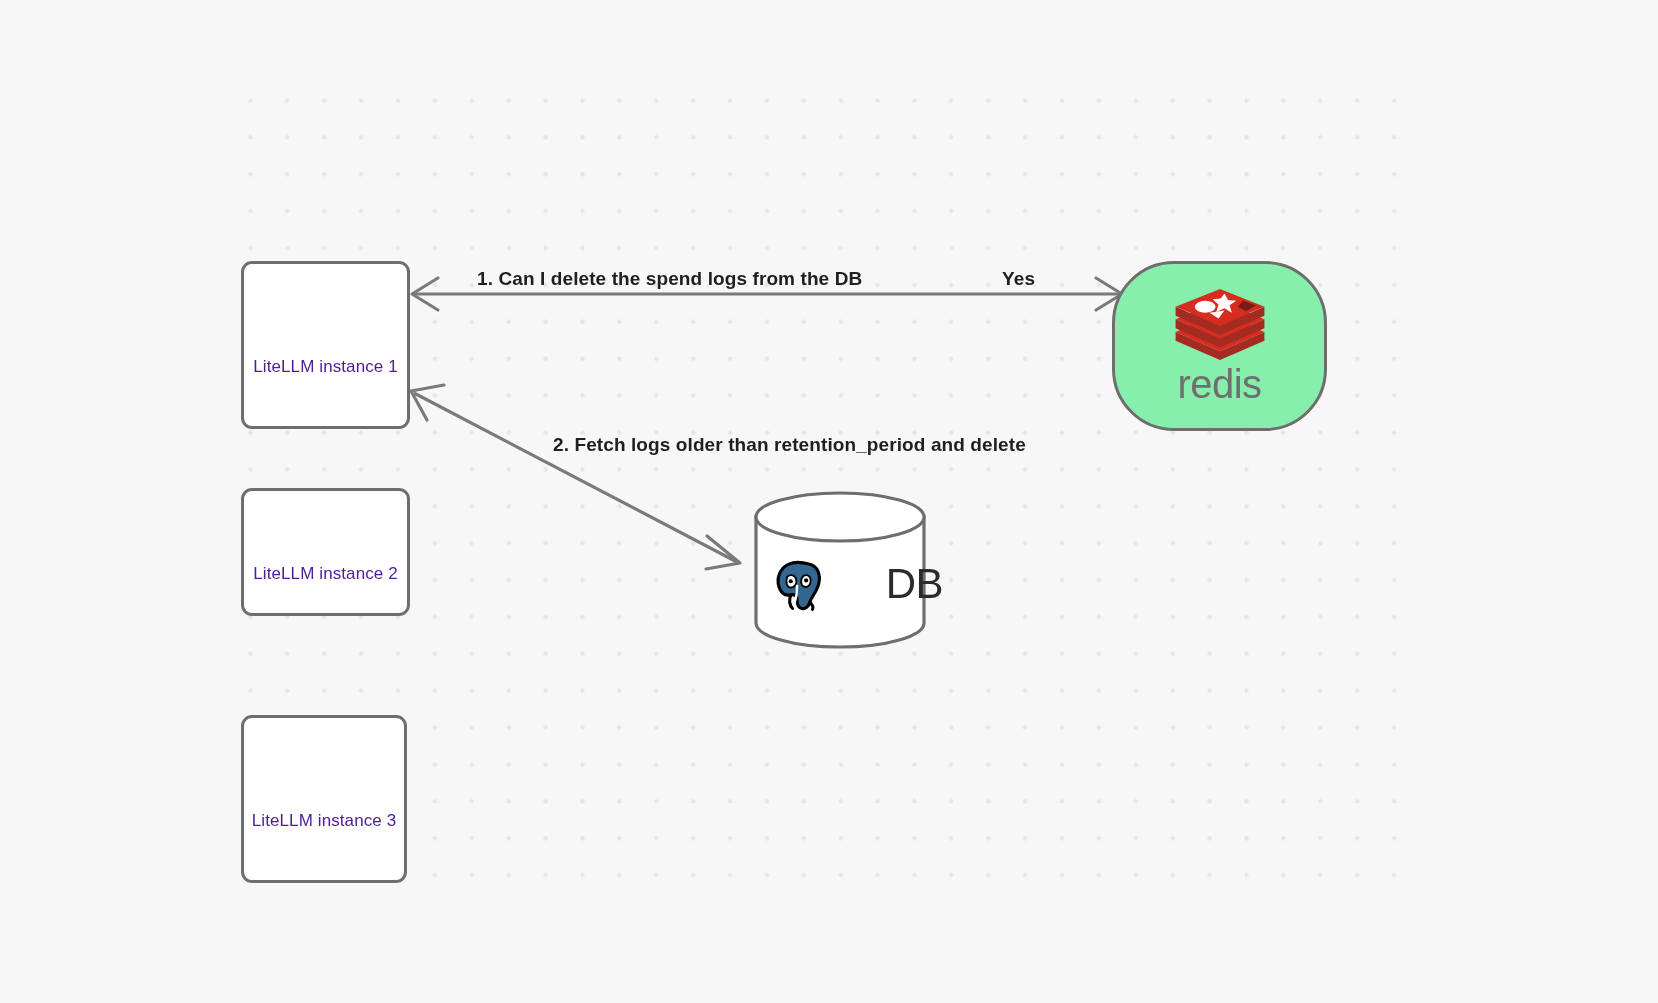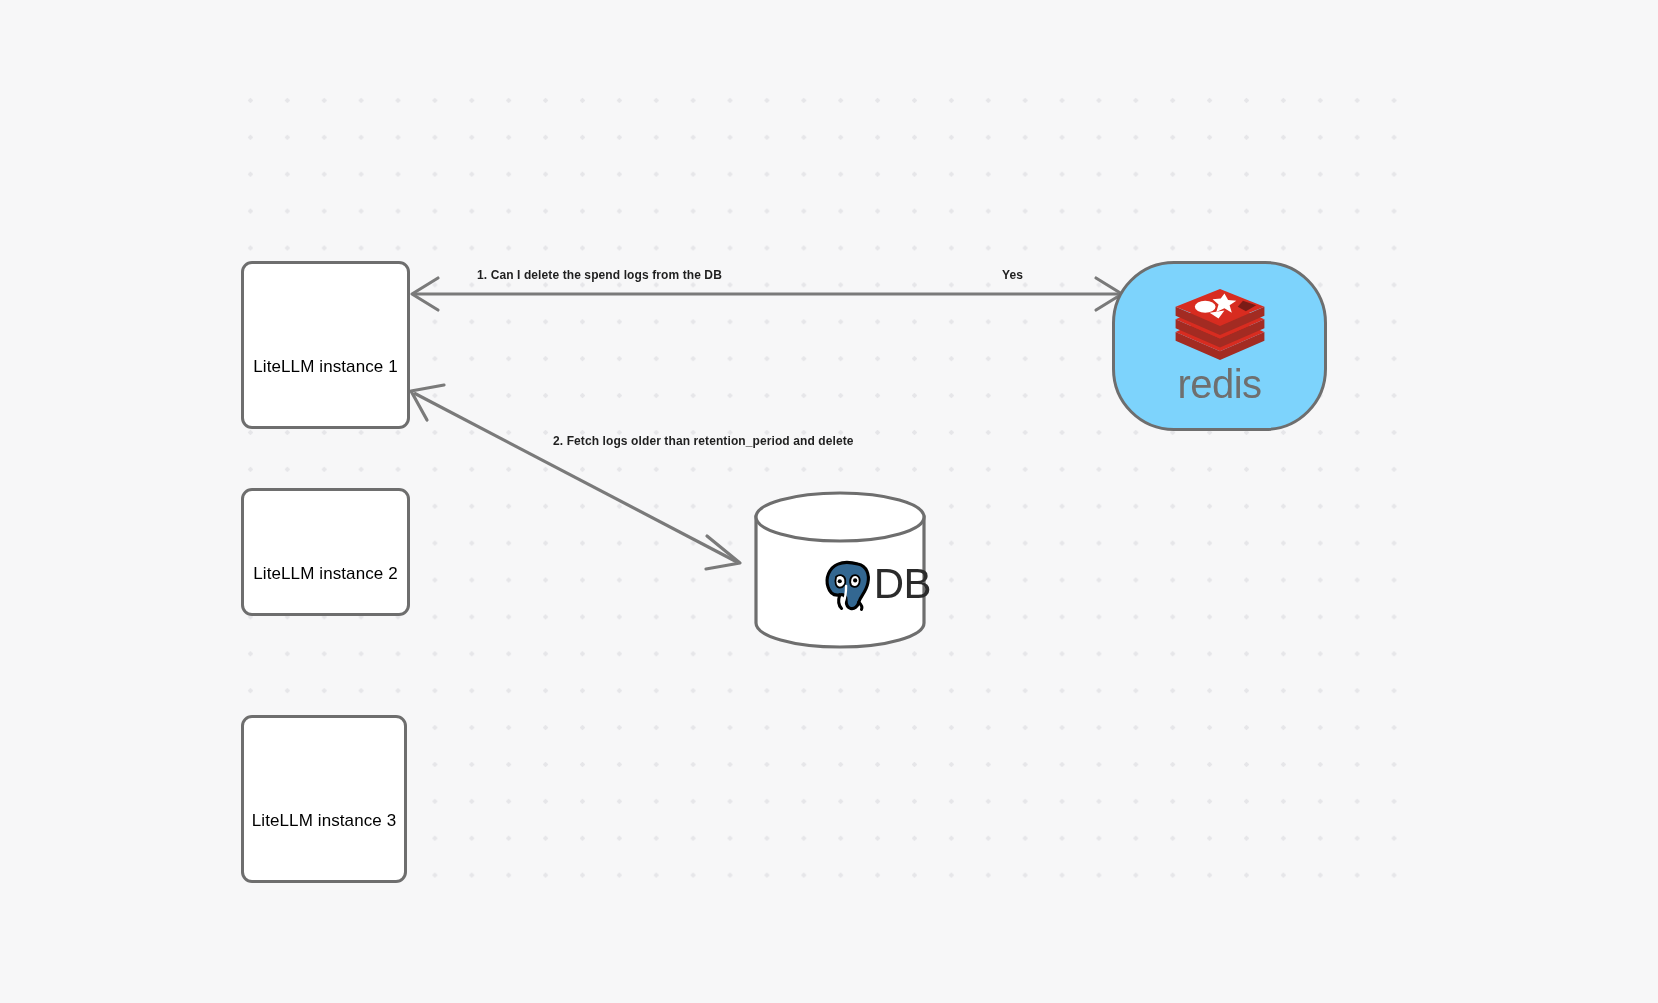--- a/index.html
+++ b/index.html
@@ -41,39 +41,39 @@
     background: #ffffff;
     border: 3px solid #6e6e6e;
     border-radius: 11px;
     display: flex;
     align-items: center;
     justify-content: center;
     box-sizing: border-box;
   }
   .node-box .node-label {
     font-size: 17px;
-    color: #000000;
+    color: #4c1d95;
     font-family: "Liberation Sans", sans-serif;
     letter-spacing: 0.1px;
     white-space: nowrap;
     margin-top: 44px;
   }
 
   #instance-1 { left: 241px; top: 261px;  width: 169px; height: 168px; }
   #instance-2 { left: 241px; top: 488px;  width: 169px; height: 128px; }
   #instance-3 { left: 241px; top: 715px;  width: 166px; height: 168px; }
 
   
   #redis-node {
     position: absolute;
     left: 1112px;
     top: 261px;
     width: 215px;
     height: 170px;
-    background: #7dd3fc;
+    background: #86efac;
     border: 3px solid #6e6e6e;
     border-radius: 62px;
     box-sizing: border-box;
     display: flex;
     flex-direction: column;
     align-items: center;
     justify-content: center;
   }
   #redis-logo-mark {
     width: 96px;
@@ -93,27 +93,27 @@
   #db-node {
     position: absolute;
     left: 753px;
     top: 490px;
     width: 174px;
     height: 160px;
   }
   #db-node svg { display: block; }
   #db-inner {
     position: absolute;
-    left: 4px;
+    left: 16px;
     top: 0;
     width: 174px;
     height: 160px;
     display: flex;
     align-items: center;
-    justify-content: flex-end;
+    justify-content: space-between;
     padding-top: 28px;
     box-sizing: border-box;
   }
   #db-elephant { width: 58px; height: 58px; flex: none; }
   #db-text {
     font-family: "Liberation Sans", sans-serif;
     font-size: 42px;
     line-height: 42px;
     color: #2b2b2b;
     margin-left: -2px;
@@ -127,21 +127,21 @@
     width: 1658px;
     height: 1003px;
     pointer-events: none;
   }
 
   
   .edge-label {
     position: absolute;
     font-family: "Liberation Sans", sans-serif;
     font-weight: bold;
-    font-size: 12px;
+    font-size: 19px;
     color: #1f1f1f;
     white-space: nowrap;
     letter-spacing: 0.1px;
   }
   #label-step1 { left: 477px; top: 268px; }
   #label-yes   { left: 994px; top: 268px; margin-left: 8px; }
   #label-step2 { left: 553px; top: 434px; }
 </style>
 </head>
 <body>

